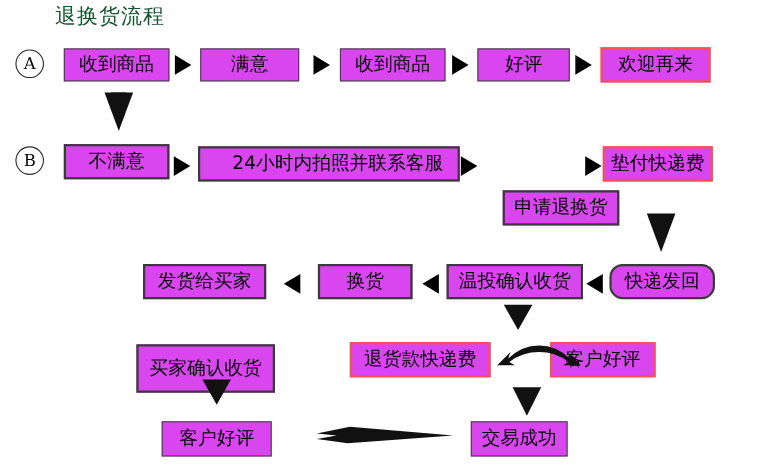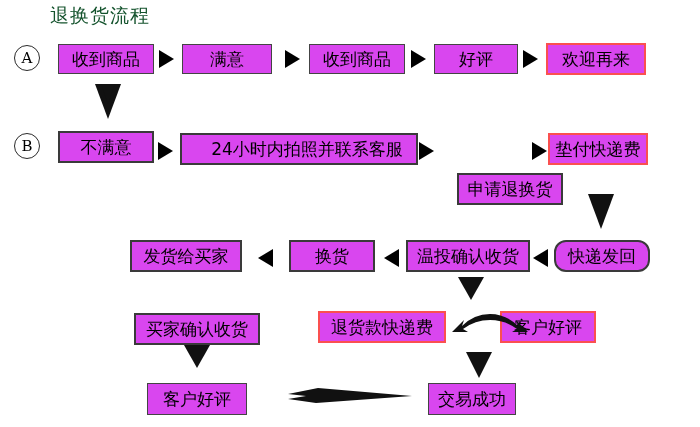--- a/index.html
+++ b/index.html
@@ -114,21 +114,21 @@
   <div class="node red" style="left:548px; top:133px; width:100px; height:32px;">垫付快递费</div>
 
   <div class="node" style="left:130px; top:240px; width:112px; height:32px;">发货给买家</div>
   <div class="arrow arrow-left" style="left:258px; top:249px;"></div>
   <div class="node" style="left:289px; top:240px; width:86px; height:32px;">换货</div>
   <div class="arrow arrow-left" style="left:384px; top:249px;"></div>
   <div class="node" style="left:406px; top:240px; width:124px; height:32px;">温投确认收货</div>
   <div class="arrow arrow-left" style="left:533px; top:249px;"></div>
   <div class="node" style="left:554px; top:240px; width:96px; height:32px;border-radius:12px;">快递发回</div>
 
-  <div class="node" style="left:134px; top:313px; width:126px; height:32px;">买家确认收货</div>
+  <div class="node" style="left:124px; top:313px; width:126px; height:44px;">买家确认收货</div>
   <div class="node red" style="left:318px; top:311px; width:128px; height:32px;">退货款快递费</div>
   <div class="node red" style="left:500px; top:311px; width:96px; height:32px;">客户好评</div>
 
   <div class="node thin" style="left:147px; top:383px; width:100px; height:32px;">客户好评</div>
   <div class="node thin" style="left:428px; top:383px; width:88px; height:32px;">交易成功</div>
 
   <svg class="svg-layer" viewBox="0 0 700 427" xmlns="http://www.w3.org/2000/svg">
 
     <g>
       <path d="M 95 84 L 121 84 L 108 119 Z" fill="#111111"></path>

